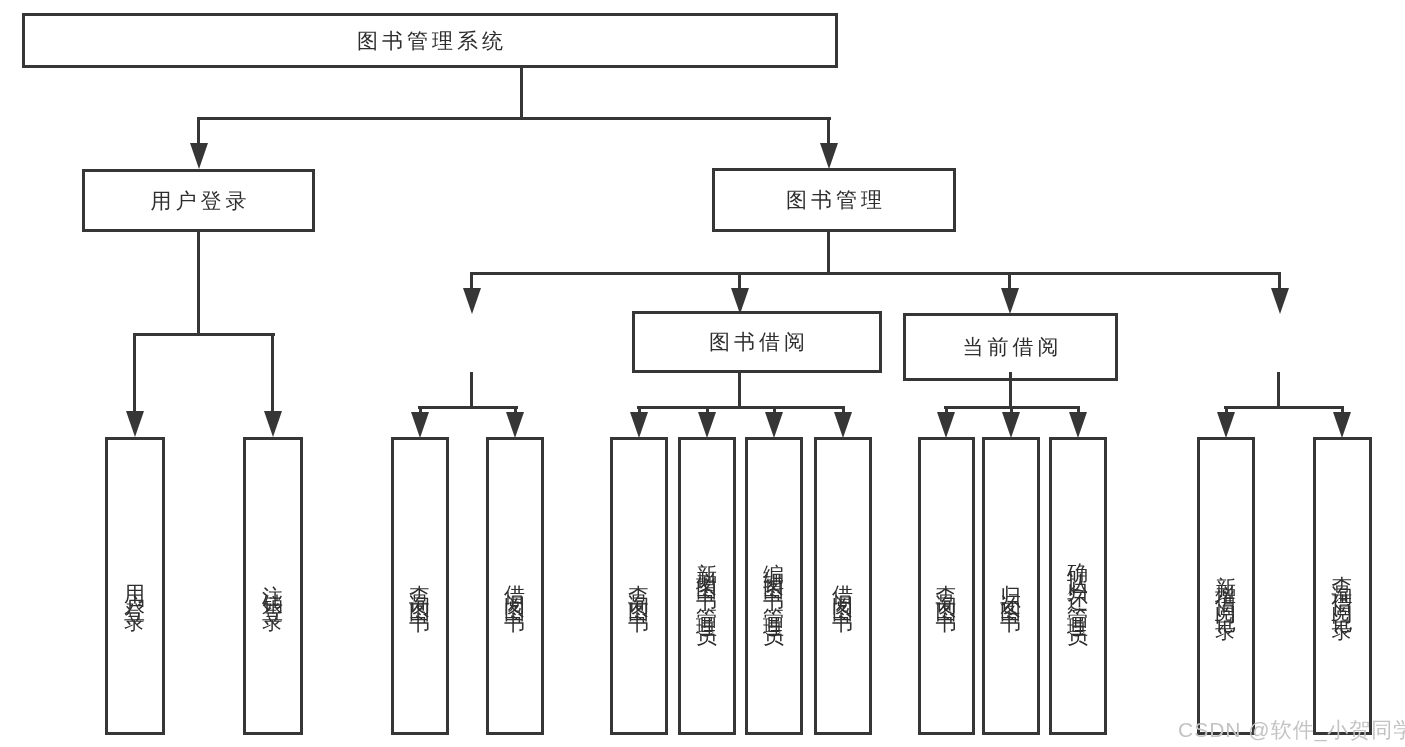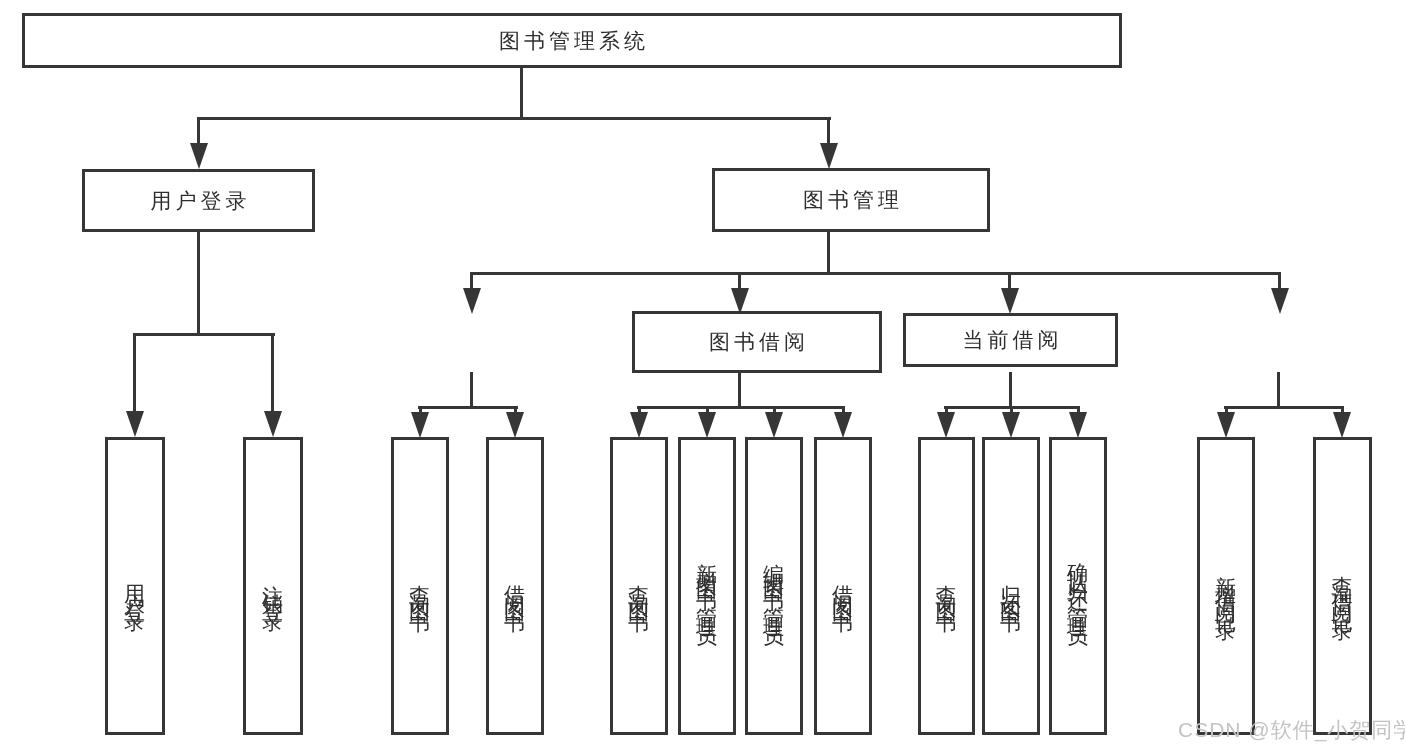--- a/index.html
+++ b/index.html
@@ -58,35 +58,35 @@
     letter-spacing:1px;
     color:var(--watermark);
     white-space:nowrap;
   }
 </style>
 </head>
 <body>
 
 <div class="stage">
 
-  <div class="node" style="left:22px;top:13px;width:1100px;height:55px">
+  <div class="node" style="left:22px;top:13px;width:816px;height:55px">
     <span class="label">图书管理系统</span>
   </div>
 
   <div class="vline" style="left:520px;top:68px;height:50px"></div>
   <div class="hline" style="left:197px;top:117px;width:634px"></div>
   <div class="vline" style="left:197px;top:117px;height:28px"></div>
   <div class="tri" style="left:190px;top:143px"></div>
   <div class="vline" style="left:827px;top:117px;height:28px"></div>
   <div class="tri" style="left:820px;top:143px"></div>
 
   <div class="node" style="left:82px;top:169px;width:233px;height:63px">
     <span class="label">用户登录</span>
   </div>
-  <div class="node" style="left:712px;top:168px;width:278px;height:64px">
+  <div class="node" style="left:712px;top:168px;width:244px;height:64px">
     <span class="label">图书管理</span>
   </div>
 
   <div class="vline" style="left:197px;top:232px;height:103px"></div>
   <div class="hline" style="left:133px;top:333px;width:142px"></div>
   <div class="vline" style="left:133px;top:333px;height:80px"></div>
   <div class="tri" style="left:126px;top:411px"></div>
   <div class="vline" style="left:271px;top:333px;height:80px"></div>
   <div class="tri" style="left:264px;top:411px"></div>
 
@@ -97,21 +97,21 @@
   <div class="vline" style="left:738px;top:272px;height:18px"></div>
   <div class="tri" style="left:731px;top:288px"></div>
   <div class="vline" style="left:1008px;top:272px;height:18px"></div>
   <div class="tri" style="left:1001px;top:288px"></div>
   <div class="vline" style="left:1278px;top:272px;height:18px"></div>
   <div class="tri" style="left:1271px;top:288px"></div>
 
   <div class="node" style="left:632px;top:311px;width:250px;height:62px">
     <span class="label">图书借阅</span>
   </div>
-  <div class="node" style="left:903px;top:313px;width:215px;height:54px">
+  <div class="node" style="left:903px;top:313px;width:215px;height:68px">
     <span class="label">当前借阅</span>
   </div>
 
   <div class="vline" style="left:470px;top:372px;height:36px"></div>
   <div class="vline" style="left:738px;top:372px;height:36px"></div>
   <div class="vline" style="left:1009px;top:372px;height:36px"></div>
   <div class="vline" style="left:1277px;top:372px;height:36px"></div>
 
   <div class="hline" style="left:418px;top:406px;width:100px"></div>
   <div class="hline" style="left:637px;top:406px;width:208px"></div>

